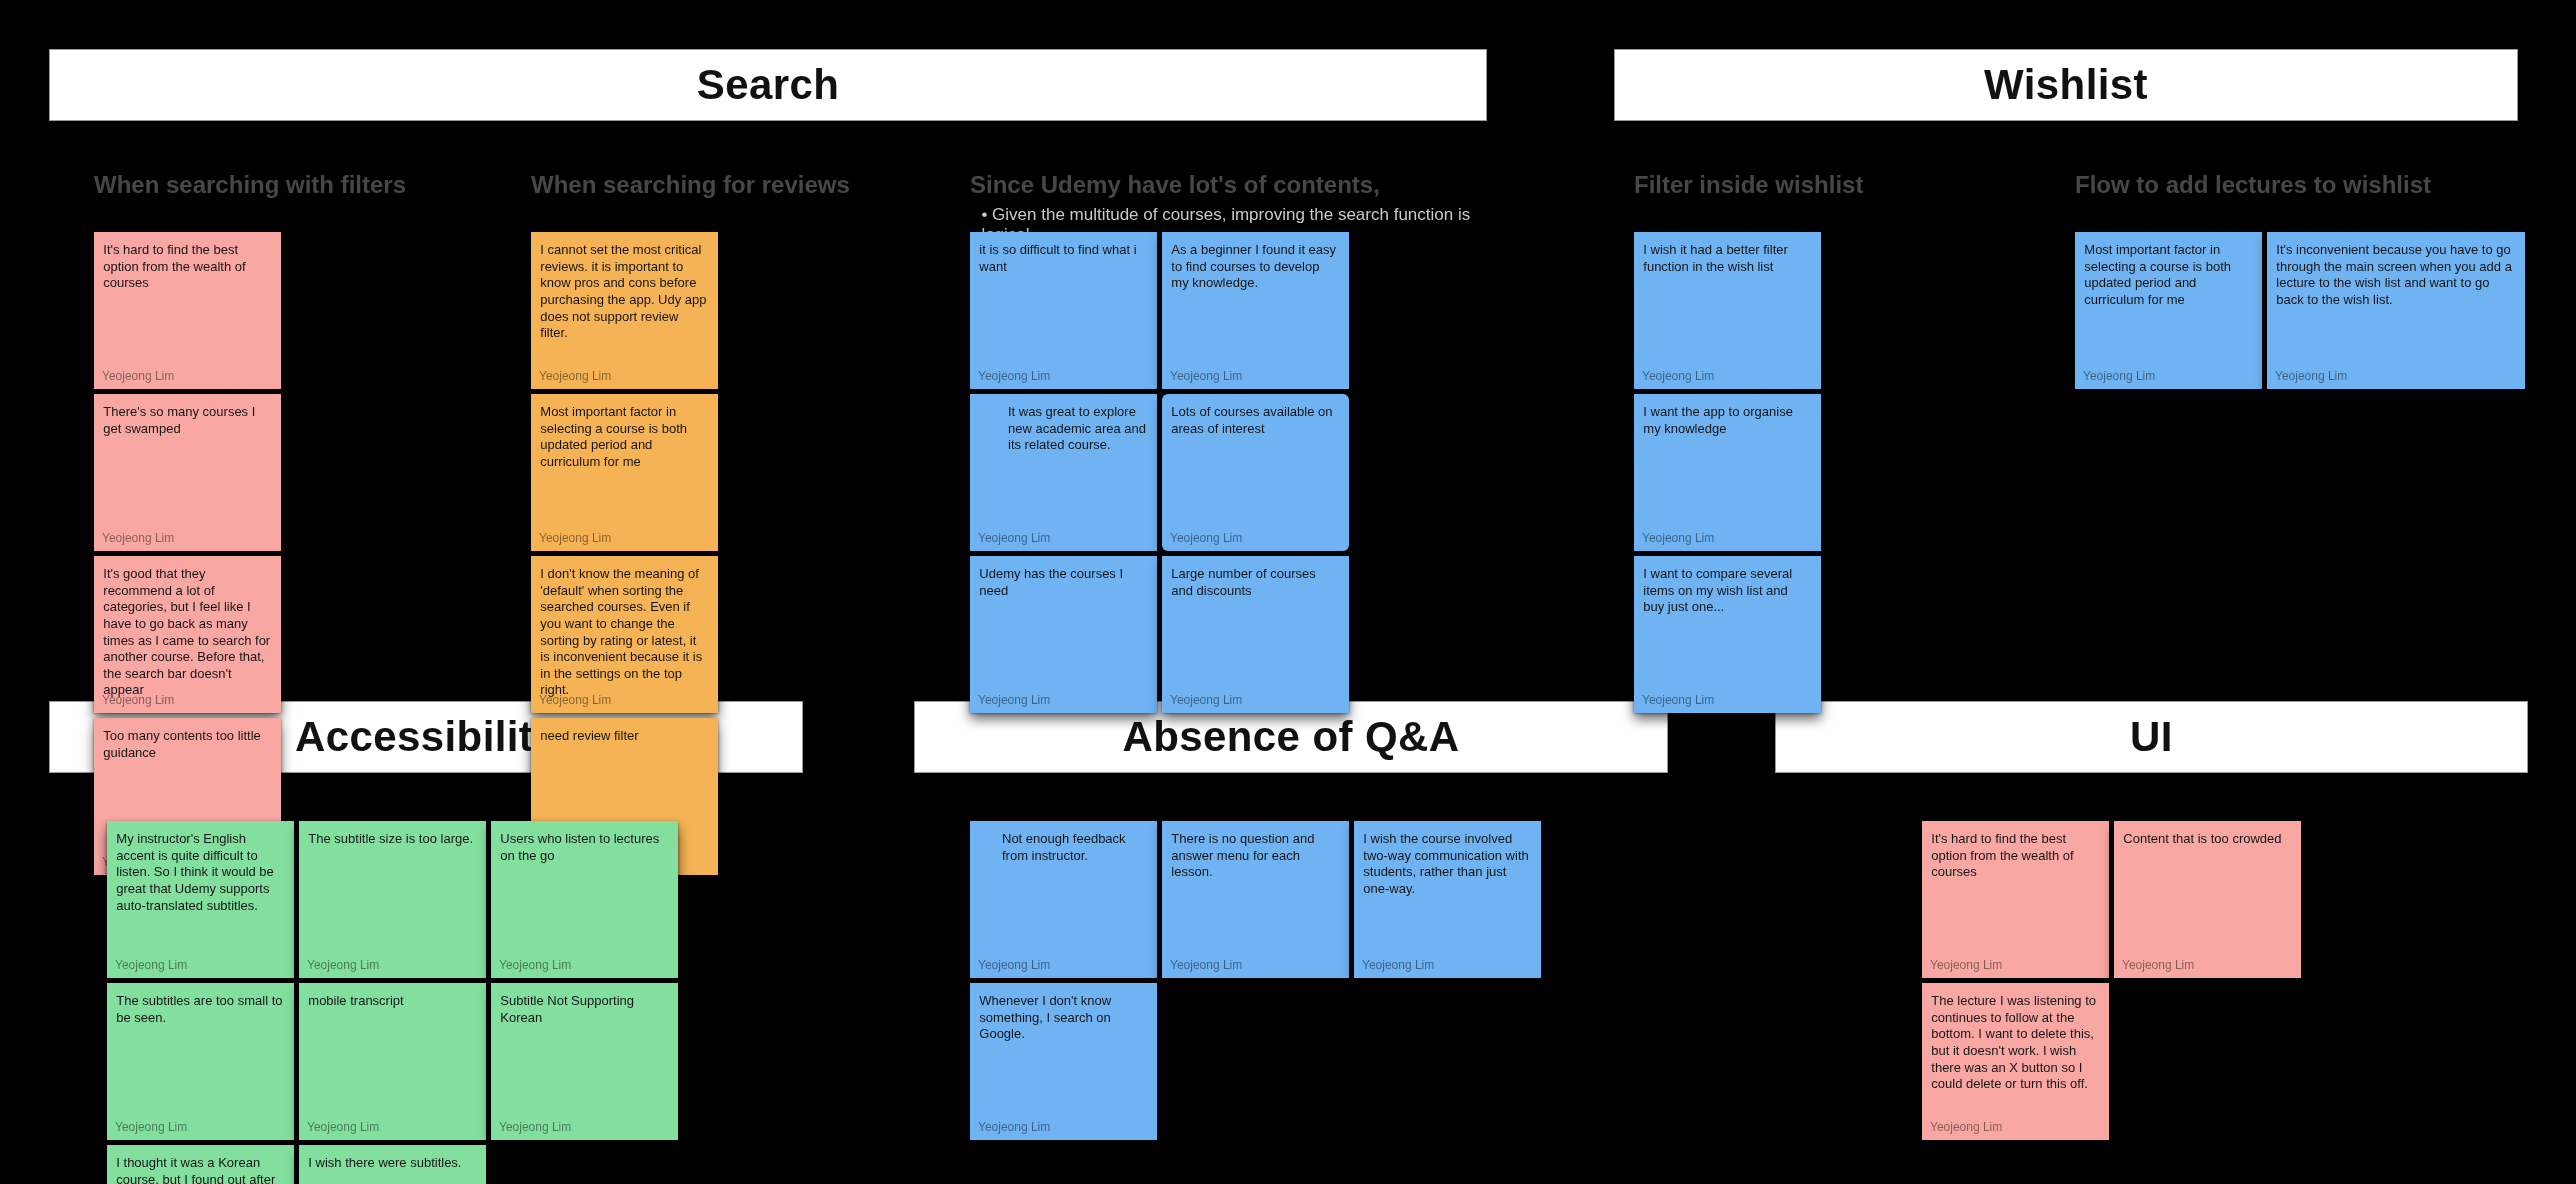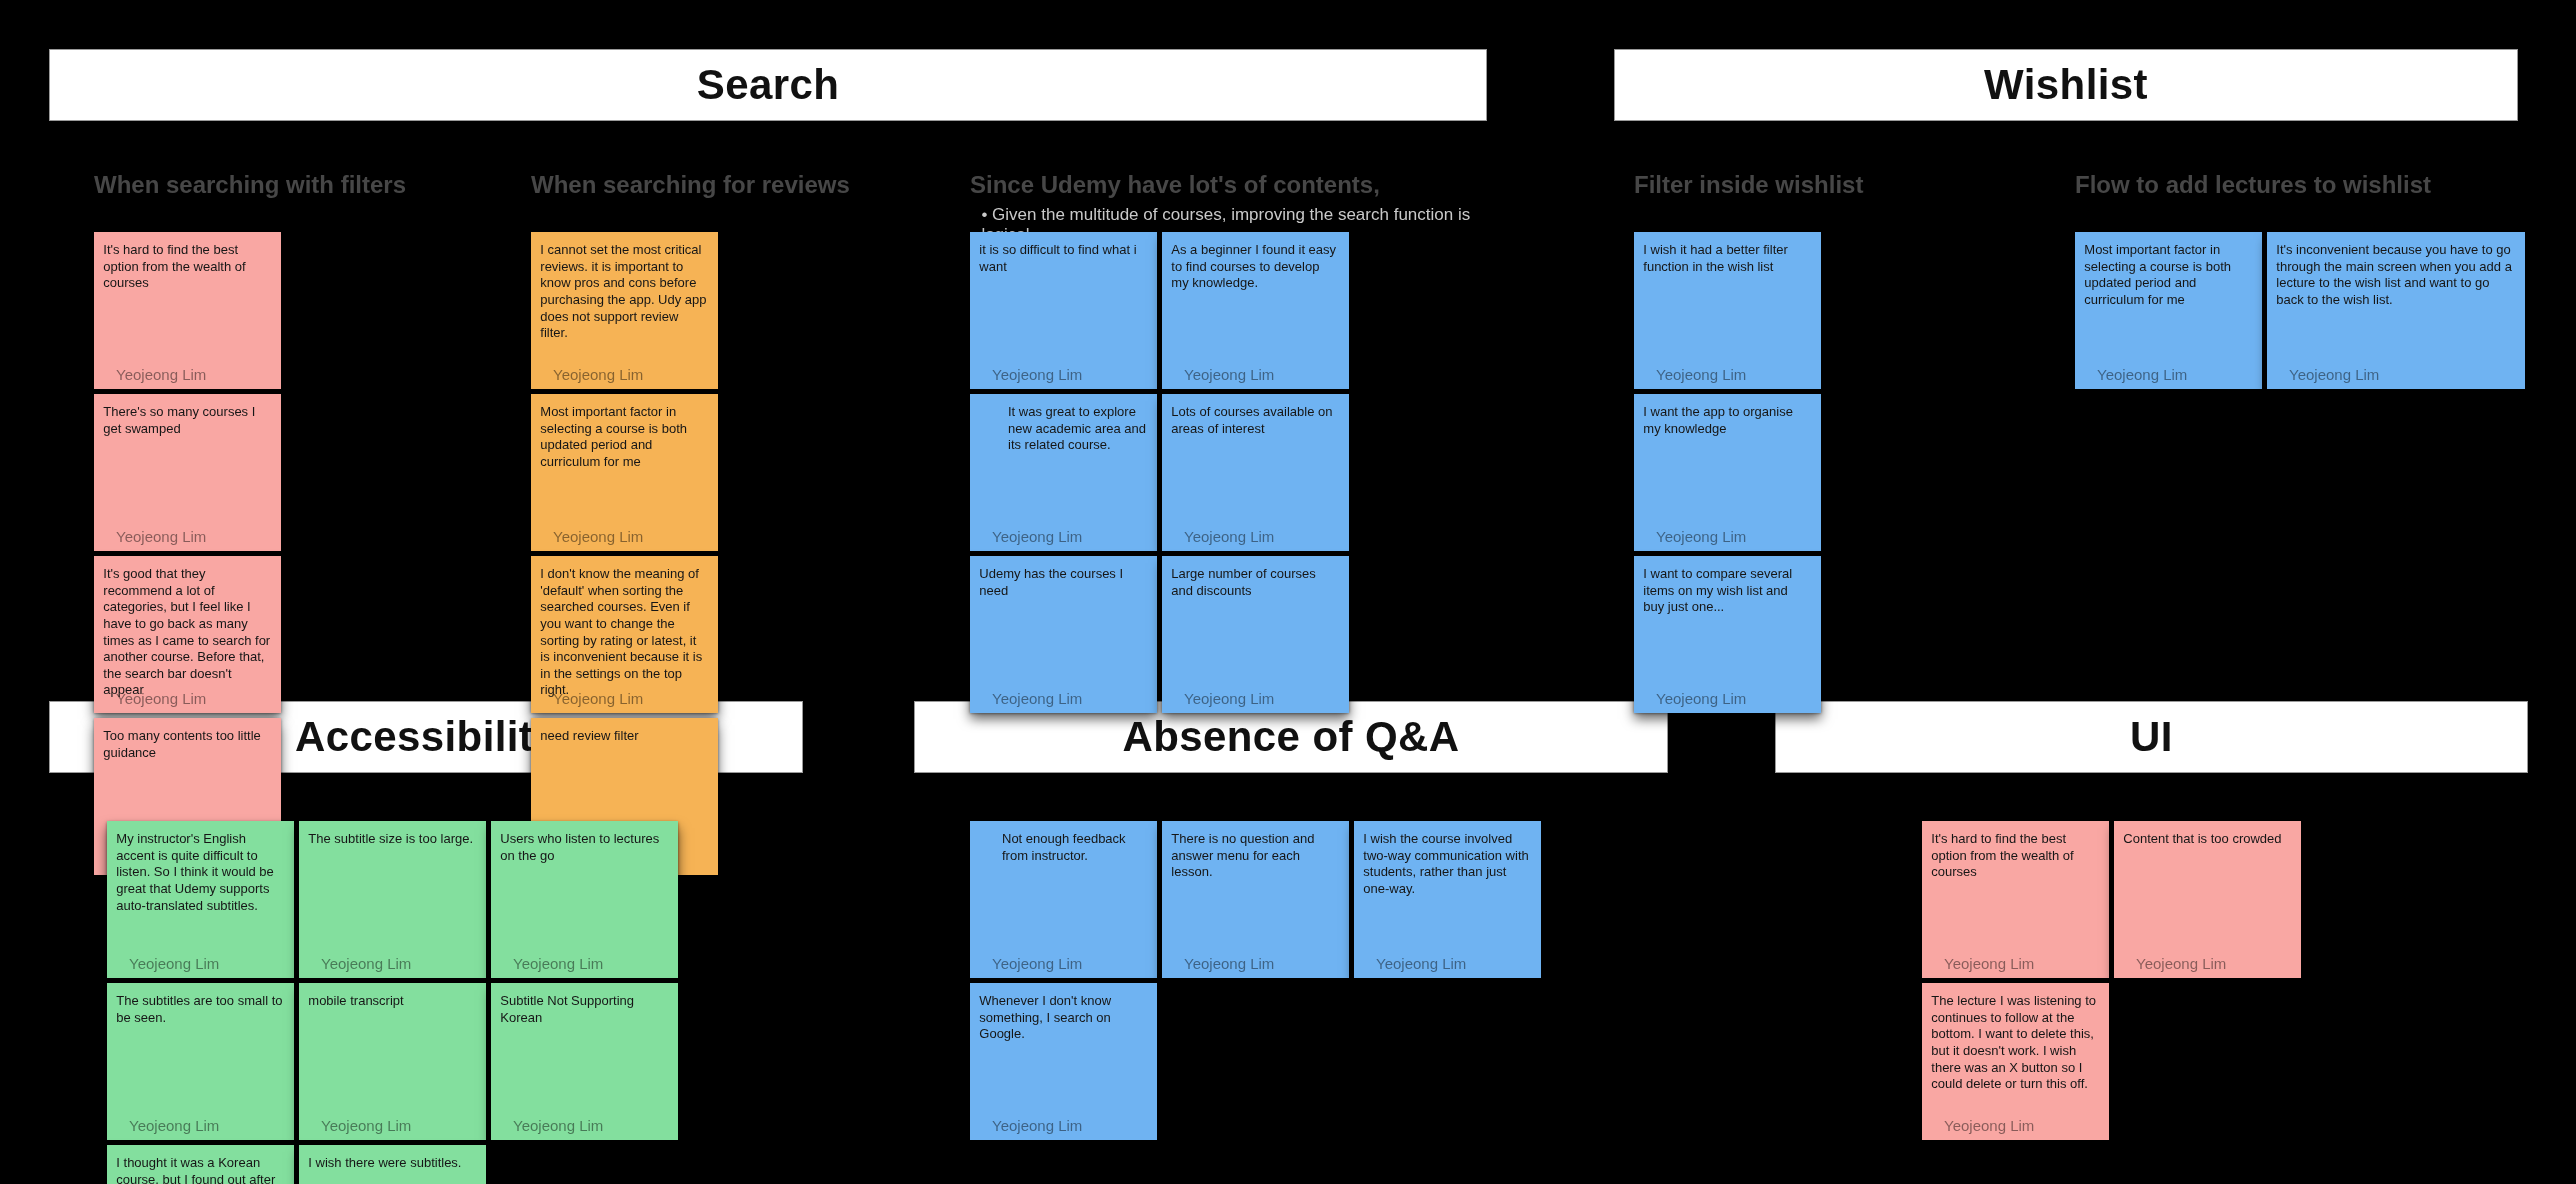--- a/index.html
+++ b/index.html
@@ -39,22 +39,22 @@
 
   .notes { display:flex; flex-wrap:wrap; gap:5px; }
   .note {
     width:187px; height:157px; padding:10px 9.3px 21.5px 9.3px;
     position:relative; overflow:hidden; color:#161616;
     box-shadow:0 7.2px 11.4px rgba(0,0,0,0.6), 0 1.4px 2.9px rgba(0,0,0,0.5);
   }
   .note.wide { width:258px; }
   .note-text { font-size:13px; line-height:1.28; }
   .note-author {
-    position:absolute; left:22px; bottom:6.4px;
-    font-size:15px; color:rgba(0,0,0,0.45);
+    position:absolute; left:8px; bottom:6.4px;
+    font-size:12px; color:rgba(0,0,0,0.45);
   }
 </style>
 </head>
 <body>
 
 <div class="board">
 
   <div class="section-header" id="hdr-search">
     <span class="hdr-label">Search</span>
   </div>
@@ -128,21 +128,21 @@
           <div class="note-author">Yeojeong Lim</div>
         </div>
         <div class="note" style="background: rgb(111, 179, 242);">
           <div class="note-text">As a beginner I found it easy to find courses to develop my knowledge.</div>
           <div class="note-author">Yeojeong Lim</div>
         </div>
         <div class="note" style="background: rgb(111, 179, 242); padding-left: 38px;">
           <div class="note-text">It was great to explore new academic area and its related course.</div>
           <div class="note-author">Yeojeong Lim</div>
         </div>
-        <div class="note" style="background: rgb(111, 179, 242);">
+        <div class="note" style="background: rgb(111, 179, 242); border-radius: 6px;">
           <div class="note-text">Lots of courses available on areas of interest</div>
           <div class="note-author">Yeojeong Lim</div>
         </div>
         <div class="note" style="background: rgb(111, 179, 242);">
           <div class="note-text">Udemy has the courses I need</div>
           <div class="note-author">Yeojeong Lim</div>
         </div>
         <div class="note" style="background: rgb(111, 179, 242);">
           <div class="note-text">Large number of courses and discounts</div>
           <div class="note-author">Yeojeong Lim</div>

